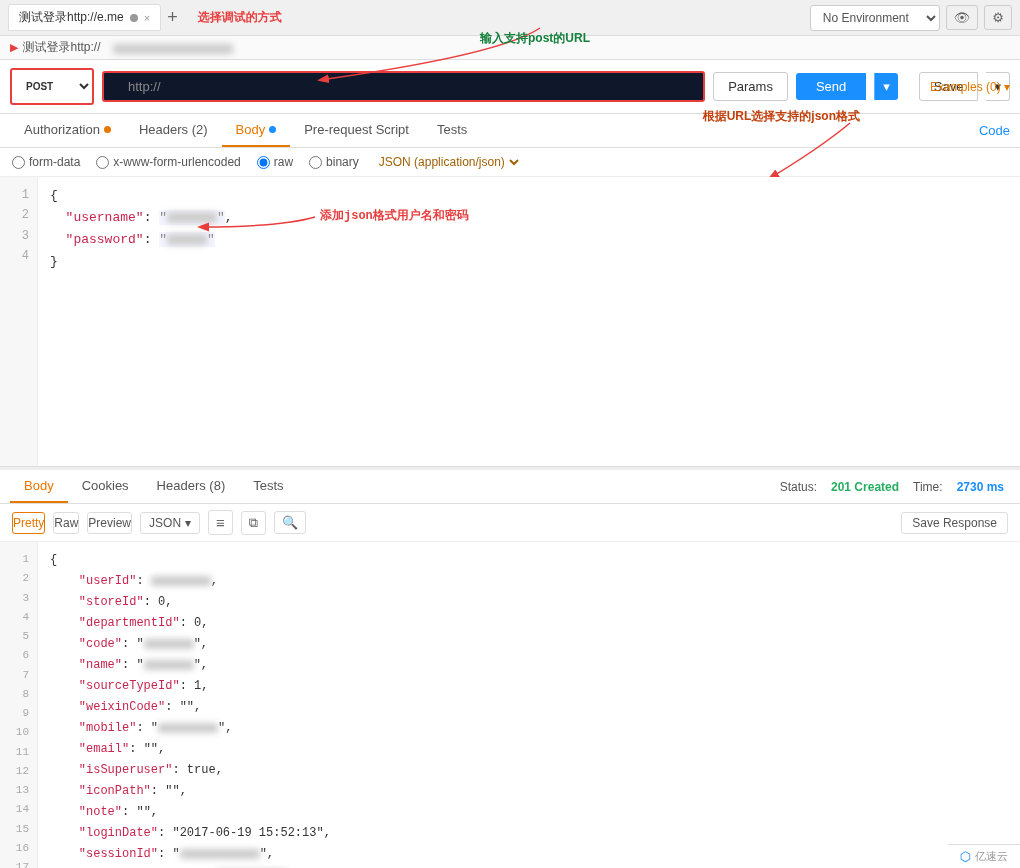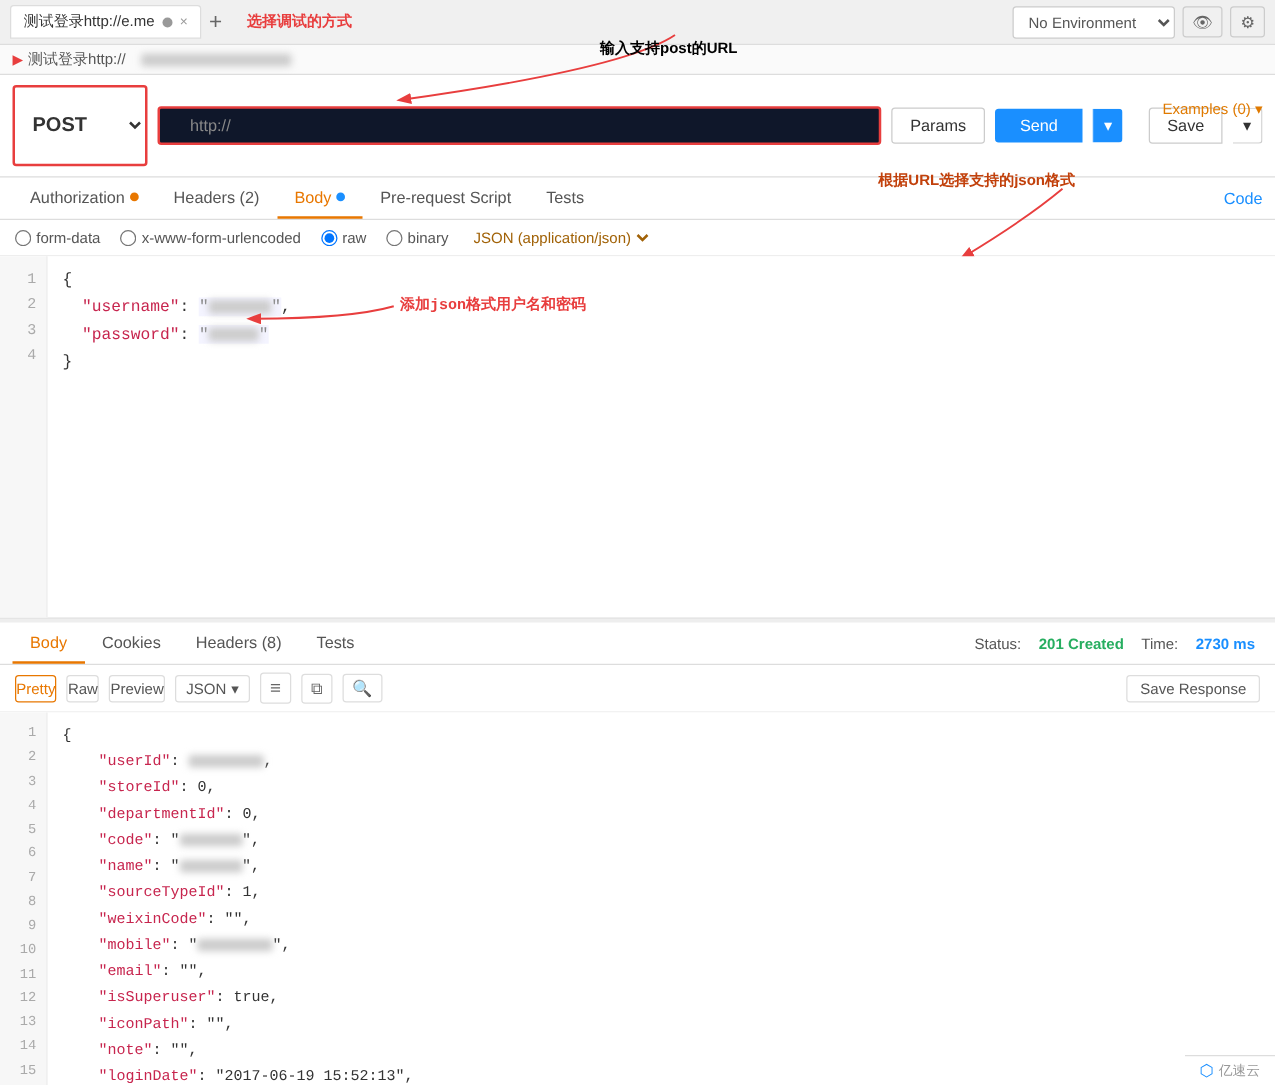--- a/index.html
+++ b/index.html
@@ -79,23 +79,23 @@
       border-bottom: 1px solid #ddd;
       padding: 8px 10px;
       display: flex;
       align-items: center;
       gap: 8px;
       position: relative;
     }
     .method-select {
       border: 2px solid #e83e3e;
       background: #fff;
-      padding: 21px 10px;
-      border-radius: 3px;
-      font-size: 16px;
+      padding: 10px 10px;
+      border-radius: 3px;
+      font-size: 10px;
       font-weight: bold;
       color: #333;
       cursor: pointer;
       min-width: 80px;
     }
     .url-input {
       flex: 1;
       border: 2px solid #e83e3e;
       border-radius: 3px;
       padding: 6px 24px;
@@ -426,21 +426,21 @@
 
   <div style="background:#fafafa; border-bottom:1px solid #ddd; padding: 3px 10px; font-size:12px; color:#555; display:flex; align-items:center;">
     <span style="color:#e83e3e; font-size:11px;">▶</span>
     <span style="margin-left:4px;">测试登录http://</span>
     <span style="margin-left:12px; color:#bbb; font-size:11px;">
       <span class="blurred" style="width:120px; height:10px; display:inline-block; background:#ccc; vertical-align:middle;"></span>
     </span>
   </div>
 
   <div style="position:relative; height:0; overflow:visible;">
-    <div style="position:absolute; left:480px; top:-30px; color:#000000; font-size:12px; font-weight:bold; white-space:nowrap; z-index:30;">输入支持post的URL</div>
+    <div style="position:absolute; left:480px; top:-30px; color:#15803d; font-size:12px; font-weight:bold; white-space:nowrap; z-index:30;">输入支持post的URL</div>
     <svg style="position:absolute; left:0; top:-60px; width:100%; height:100px; pointer-events:none; overflow:visible; z-index:25;">
       <defs>
         <marker id="arrowRed1" markerWidth="8" markerHeight="8" refX="6" refY="3" orient="auto">
           <path d="M0,0 L0,6 L8,3 z" fill="#e83e3e"></path>
         </marker>
       </defs>
       <path d="M540,28 Q500,55 320,80" stroke="#e83e3e" stroke-width="1.5" fill="none" marker-end="url(#arrowRed1)"></path>
     </svg>
   </div>
 

